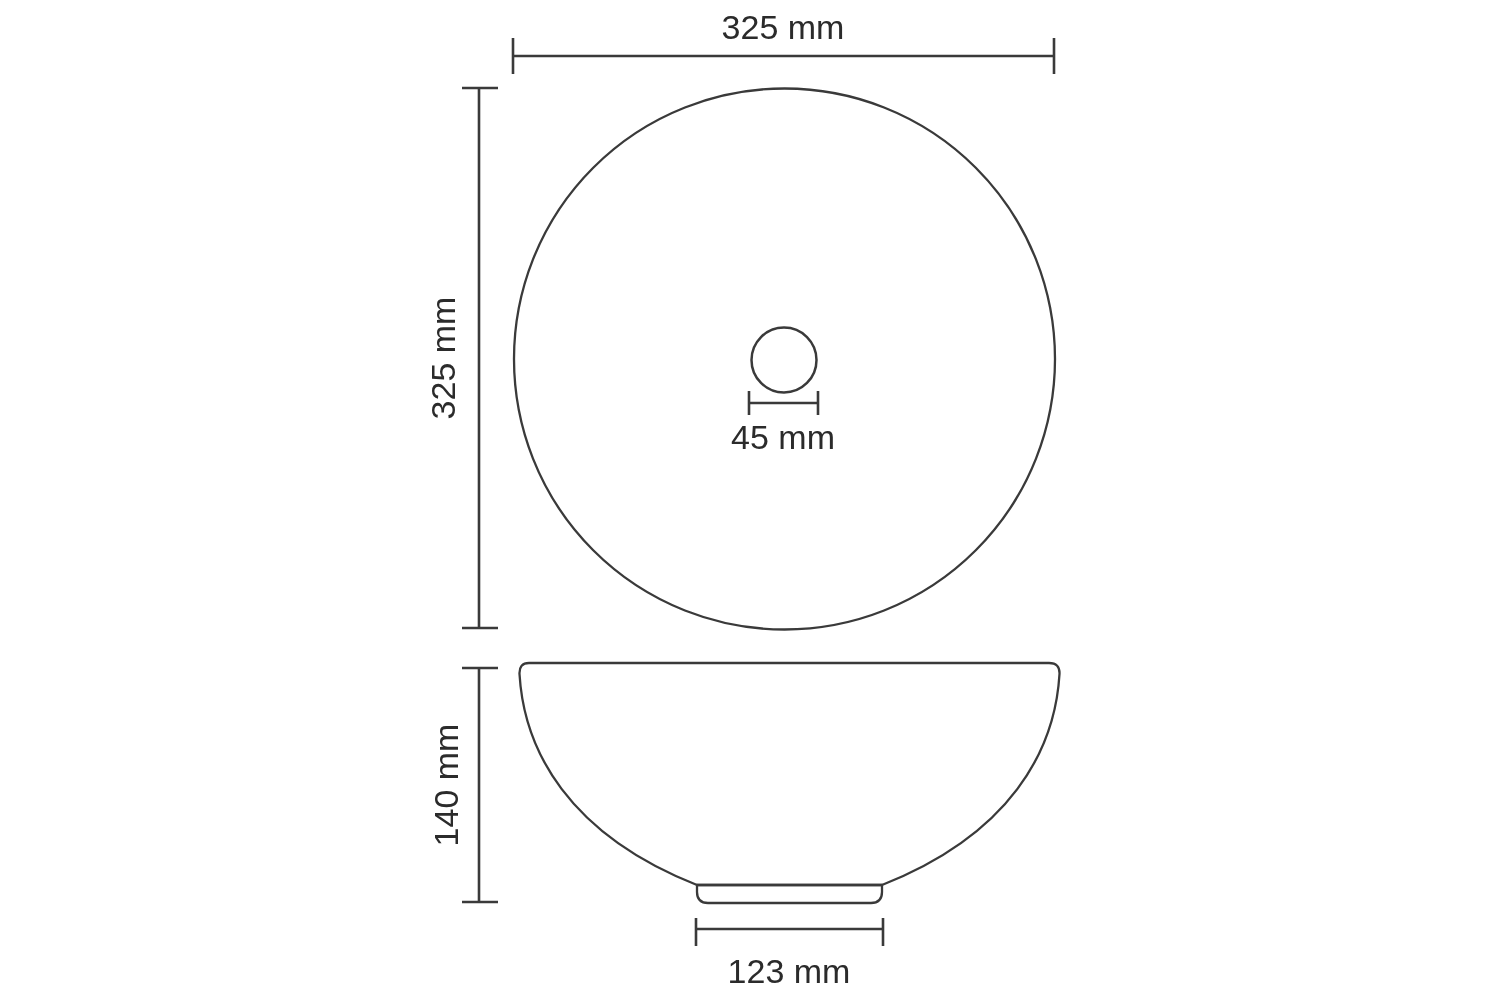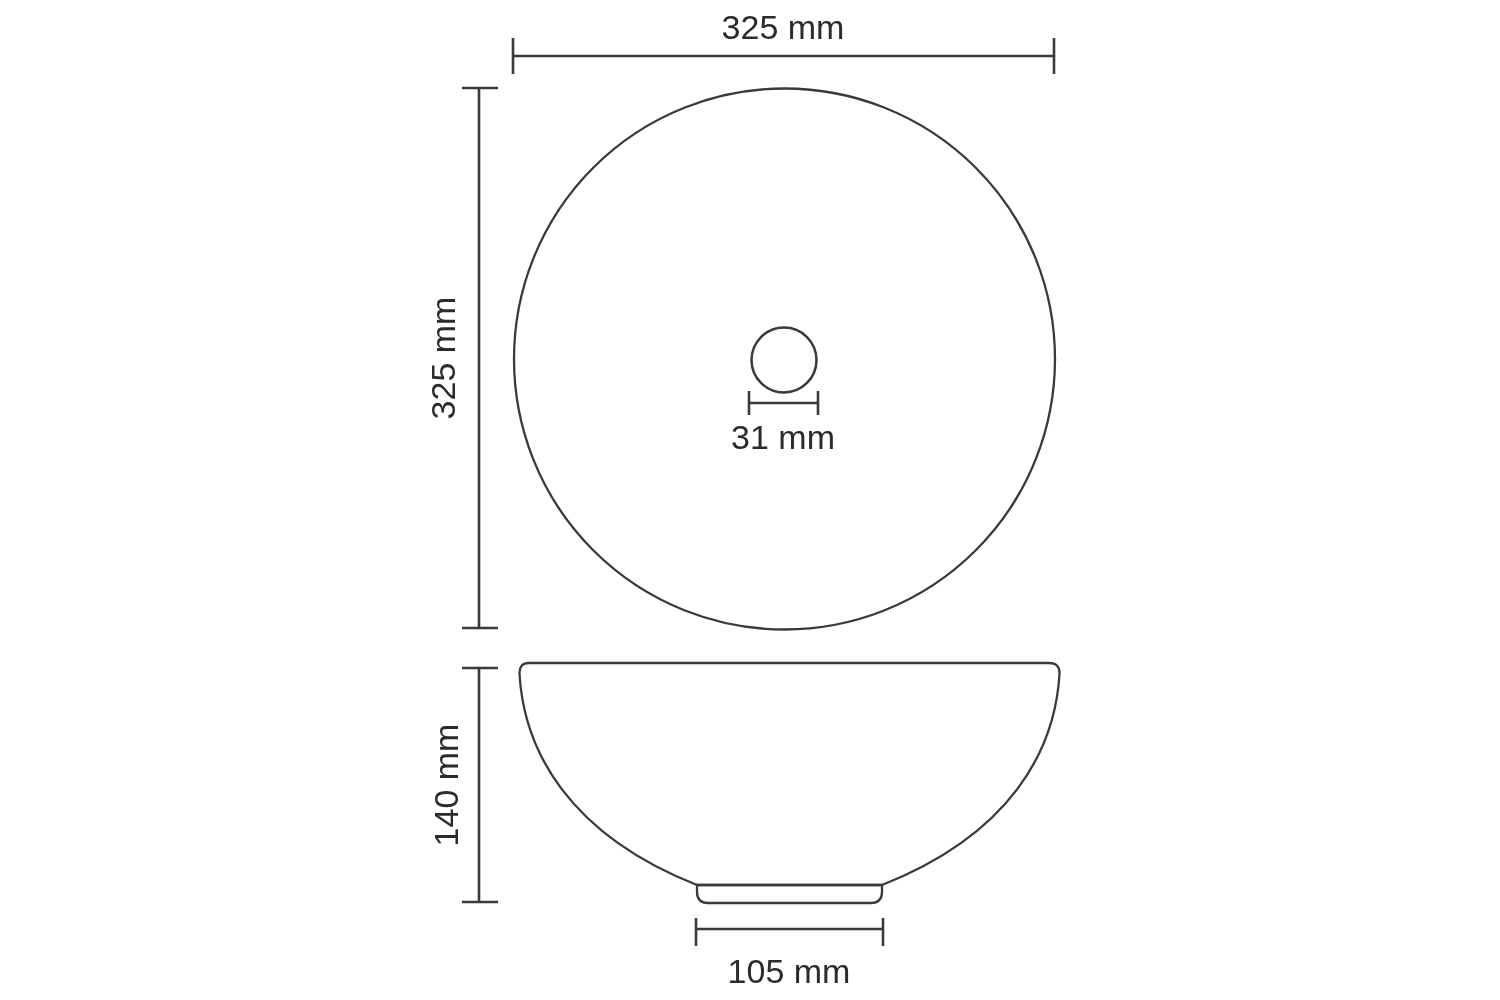--- a/index.html
+++ b/index.html
@@ -97,19 +97,19 @@
       <line x1="696" y1="929" x2="883" y2="929"></line>
       <line x1="696" y1="918" x2="696" y2="946"></line>
       <line x1="883" y1="918" x2="883" y2="946"></line>
     </g>
   </svg>
 
   <div class="dim-label h-center" style="left:783px; top:10px;">325 mm</div>
 
   <div class="dim-label rotated" style="left:443px; top:358px;">325 mm</div>
 
-  <div class="dim-label h-center" style="left:783px; top:420px;">31 mm</div>
+  <div class="dim-label h-center" style="left:783px; top:420px;">45 mm</div>
 
   <div class="dim-label rotated" style="left:446px; top:785px;">140 mm</div>
 
-  <div class="dim-label h-center" style="left:789px; top:954px;">105 mm</div>
+  <div class="dim-label h-center" style="left:789px; top:954px;">123 mm</div>
 
 </div>
 
 </body></html>

